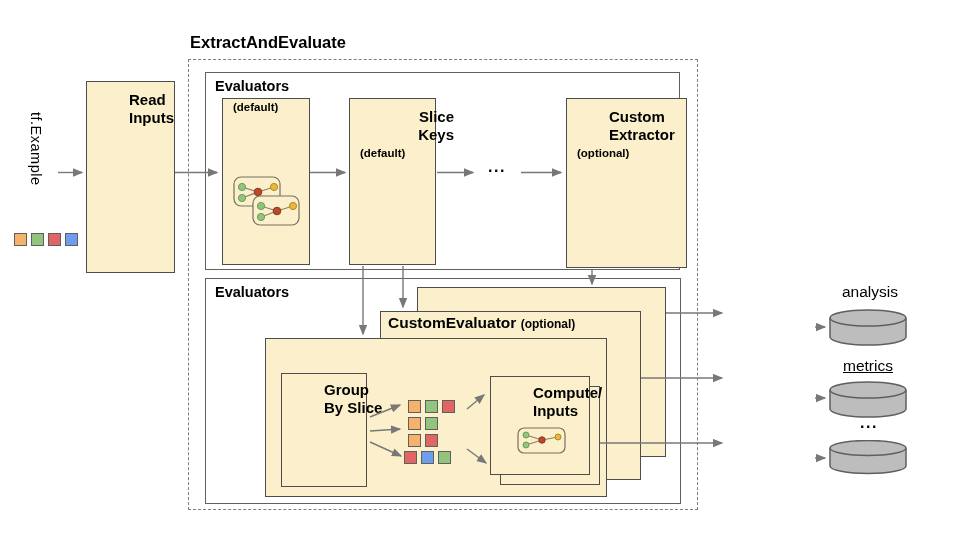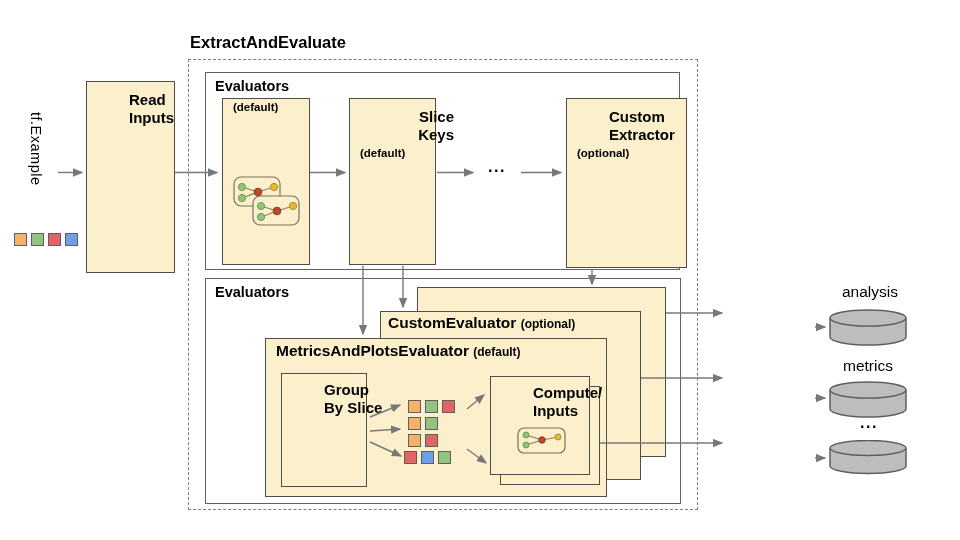--- a/index.html
+++ b/index.html
@@ -103,24 +103,20 @@
 
   <div class="ybox" style="left:417px;top:287px;width:249px;height:170px;"></div>
 
   <div class="ybox" style="left:380px;top:311px;width:261px;height:169px;"></div>
   <div class="stack-title" style="left:388px;top:314px;">
     <span>CustomEvaluator</span>
     <span class="stack-qual">(optional)</span>
   </div>
 
   <div class="ybox" style="left:265px;top:338px;width:342px;height:159px;"></div>
-  <div class="stack-title" style="left:276px;top:342px;">
-    <span>MetricsAndPlotsEvaluator</span>
-    <span class="stack-qual">(default)</span>
-  </div>
 
   <div class="ybox" style="left:281px;top:373px;width:86px;height:114px;">
     <div class="box-title" style="width:64px;padding-top:7px;">Group By Slice</div>
   </div>
 
   <div class="abs" style="left:408px;top:400px;">
       <div class="sq-row">
         <div class="sq" style="background: var(--c-orange);"></div>
         <div class="sq" style="background: var(--c-green);"></div>
         <div class="sq" style="background: var(--c-red);"></div>
@@ -158,21 +154,21 @@
     </svg>
   </div>
 
 
   <div class="abs out-label" style="left:842px;top:283px;">analysis</div>
   <svg class="cyl" style="left:829px;top:309px;" width="78" height="40" viewBox="0 0 78 40">
     <path d="M1,9 v19 a38,8 0 0 0 76,0 v-19" fill="var(--c-cylinder_fill)" stroke="var(--c-cylinder_border)" stroke-width="1.5"></path>
     <ellipse cx="39" cy="9" rx="38" ry="8" fill="var(--c-cylinder_fill)" stroke="var(--c-cylinder_border)" stroke-width="1.5"></ellipse>
   </svg>
 
-  <div class="abs out-label" style="left:843px;top:357px;">metrics</div>
+  <div class="abs out-label" style="left:843px;top:357px;text-decoration:underline;">metrics</div>
   <svg class="cyl" style="left:829px;top:381px;" width="78" height="40" viewBox="0 0 78 40">
     <path d="M1,9 v19 a38,8 0 0 0 76,0 v-19" fill="var(--c-cylinder_fill)" stroke="var(--c-cylinder_border)" stroke-width="1.5"></path>
     <ellipse cx="39" cy="9" rx="38" ry="8" fill="var(--c-cylinder_fill)" stroke="var(--c-cylinder_border)" stroke-width="1.5"></ellipse>
   </svg>
 
   <div class="abs dots" style="left:860px;top:414px;">...</div>
   <svg class="cyl" style="left:829px;top:440px;" width="78" height="38" viewBox="0 0 78 38">
     <path d="M1,8 v18 a38,7.5 0 0 0 76,0 v-18" fill="var(--c-cylinder_fill)" stroke="var(--c-cylinder_border)" stroke-width="1.5"></path>
     <ellipse cx="39" cy="8" rx="38" ry="7.5" fill="var(--c-cylinder_fill)" stroke="var(--c-cylinder_border)" stroke-width="1.5"></ellipse>
   </svg>

